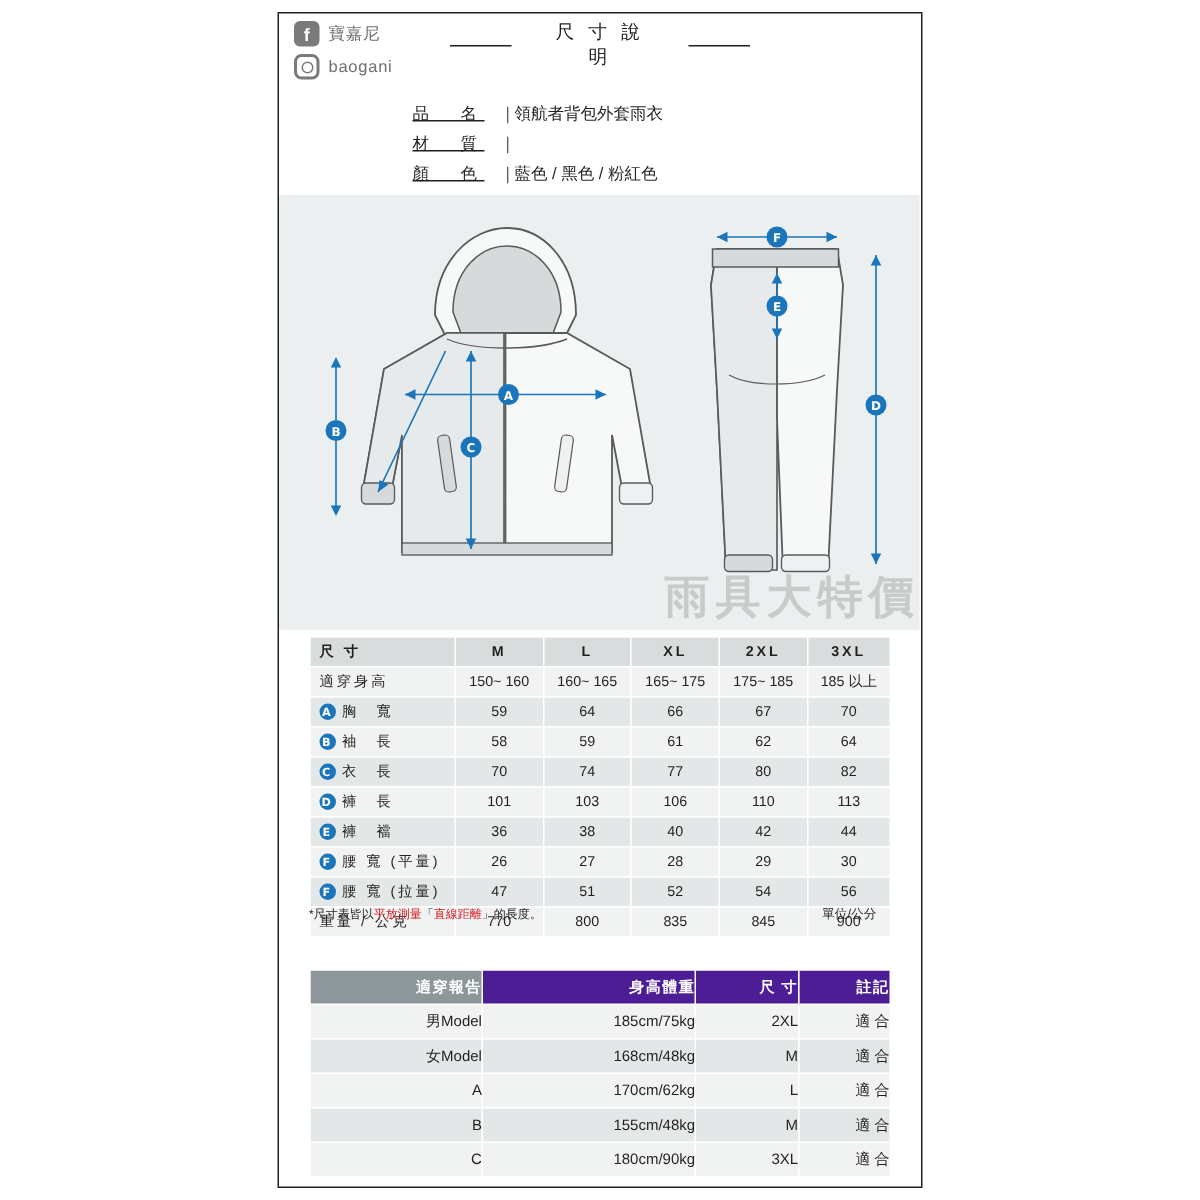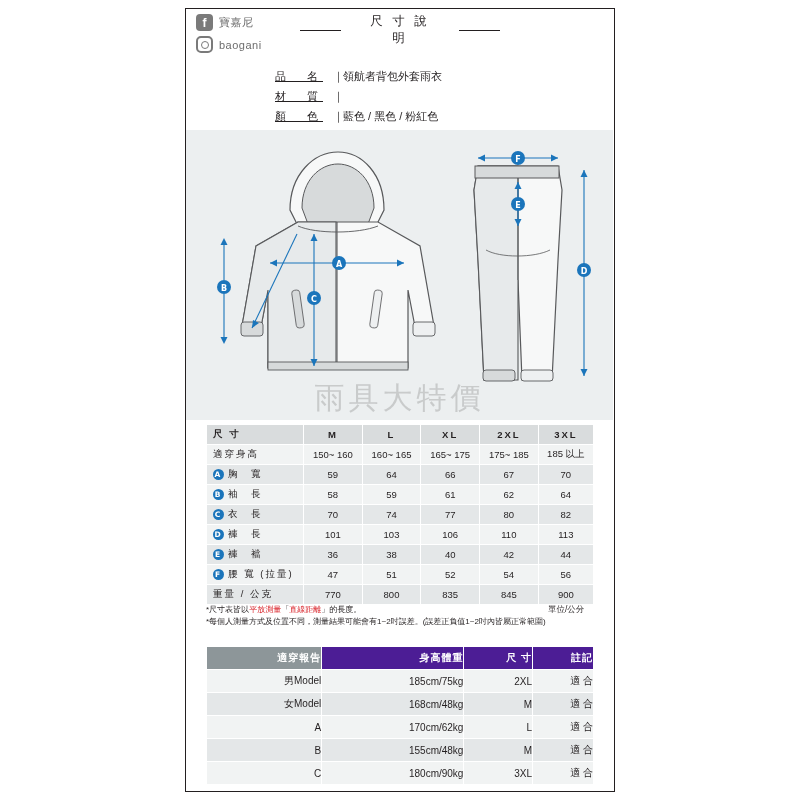--- a/index.html
+++ b/index.html
@@ -23,21 +23,21 @@
 
   
   .specs{position:absolute;left:275px;top:68px;font-size:11px;line-height:17px;color:#231f20;}
   .spec-row{display:flex;margin-bottom:3px;}
   .spec-k{width:58px;letter-spacing:5px;text-decoration:underline;}
   .spec-sep{width:10px;}
   .spec-v{white-space:pre;text-align:center;}
 
   
   .illus{position:absolute;left:186px;top:130px;width:427px;height:290px;background:#eceff0;overflow:hidden;}
-  .watermark{position:absolute;left:186px;top:378px;width:427px;text-align:center;font-size:30px;letter-spacing:4px;color:rgba(120,120,120,.30);font-weight:normal;pointer-events:none;}
+  .watermark{position:absolute;left:186px;top:378px;width:427px;text-align:right;font-size:30px;letter-spacing:4px;color:rgba(120,120,120,.30);font-weight:bold;pointer-events:none;}
 
   svg.art{position:absolute;left:0;top:0;}
 
   
   .tbl{position:absolute;left:206px;top:424px;width:388px;border-collapse:collapse;font-size:9.5px;}
   .tbl td,.tbl th{border:1px solid #ffffff;text-align:center;padding:2px 0;height:15px;}
   .tbl thead td{background:#d9dcdd;font-weight:bold;letter-spacing:2px;}
   .tbl tbody tr:nth-child(odd) td{background:#f1f3f3;}
   .tbl tbody tr:nth-child(even) td{background:#e4e7e8;}
   .tbl td.lbl{text-align:left;padding-left:6px;letter-spacing:2px;width:90px;}
@@ -237,20 +237,28 @@
       </tr>
       <tr>
         <td class="lbl"><span class="badge">E</span><span>褲　襠</span></td>
         <td>36</td>
         <td>38</td>
         <td>40</td>
         <td>42</td>
         <td>44</td>
       </tr>
       <tr>
+        <td class="lbl"><span class="badge">F</span><span>腰 寬 (平量)</span></td>
+        <td>26</td>
+        <td>27</td>
+        <td>28</td>
+        <td>29</td>
+        <td>30</td>
+      </tr>
+      <tr>
         <td class="lbl"><span class="badge">F</span><span>腰 寬 (拉量)</span></td>
         <td>47</td>
         <td>51</td>
         <td>52</td>
         <td>54</td>
         <td>56</td>
       </tr>
       <tr>
         <td class="lbl">重量 / 公克</td>
         <td>770</td>
@@ -259,21 +267,20 @@
         <td>845</td>
         <td>900</td>
       </tr>
     </tbody>
   </table>
 
   <div class="notes">
     <div>
       <span>*尺寸表皆以</span><span class="red">平放測量</span><span>「</span><span class="red">直線距離</span><span>」的長度。</span>
     </div>
-    <div>*每個人測量方式及位置不同，測量結果可能會有1~2吋誤差。(誤差正負值1~2吋內皆屬正常範圍)</div>
   </div>
   <div class="unit">單位/公分</div>
 
   <table class="tbl2">
     <thead>
       <tr>
         <td class="first">適穿報告</td>
         <td>身高體重</td>
         <td>尺 寸</td>
         <td>註記</td>

